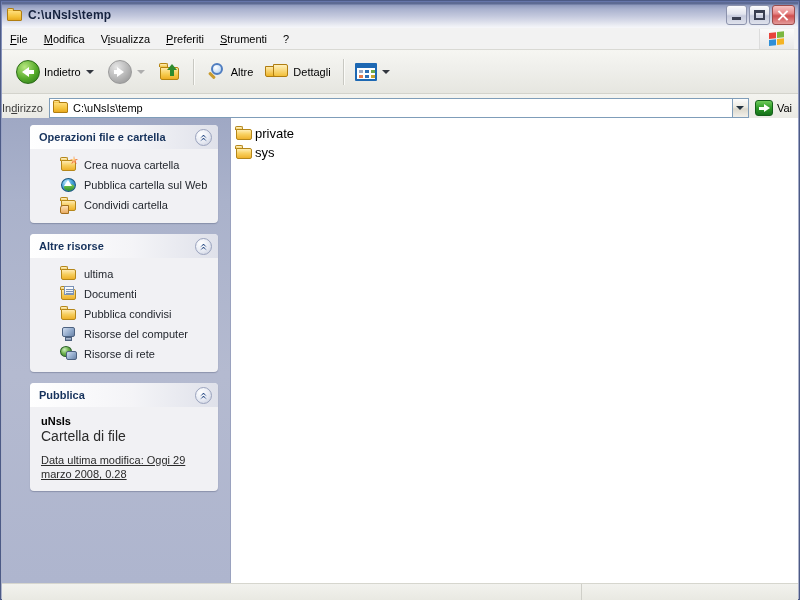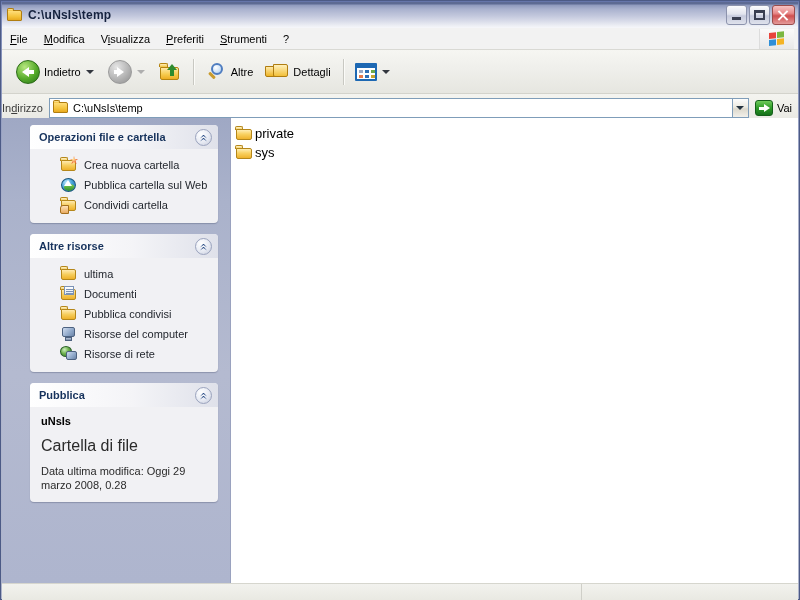--- a/index.html
+++ b/index.html
@@ -507,22 +507,22 @@
   }
   .ico-net .mon2 {
     position:absolute; left:6px; top:5px; width:11px; height:9px;
     background: linear-gradient(135deg,#cfdcef 0%,#8fa8c9 60%,#6b83a6 100%);
     border:1px solid #4d6280; border-radius:2px; box-sizing:border-box;
   }
 
   
   .details-body { padding: 8px 10px 10px 11px; }
   .det-name { font-size: 11px; font-weight: bold; color: #000; }
-  .det-type { font-size: 16px; color: #2a2a2a; margin-top: 10px; }
-  .det-modified { font-size: 11px; color: #2a2a2a; margin-top: 9px; line-height: 14px; }
+  .det-type { font-size: 14px; color: #2a2a2a; margin-top: 1px; }
+  .det-modified { font-size: 11px; color: #2a2a2a; margin-top: 9px; line-height: 14px; text-decoration: underline; }
 
   
   #filelist {
     flex: 1;
     background: #ffffff;
     padding: 6px 0 0 4px;
     box-sizing: border-box;
   }
   .file-item {
     display: flex;

